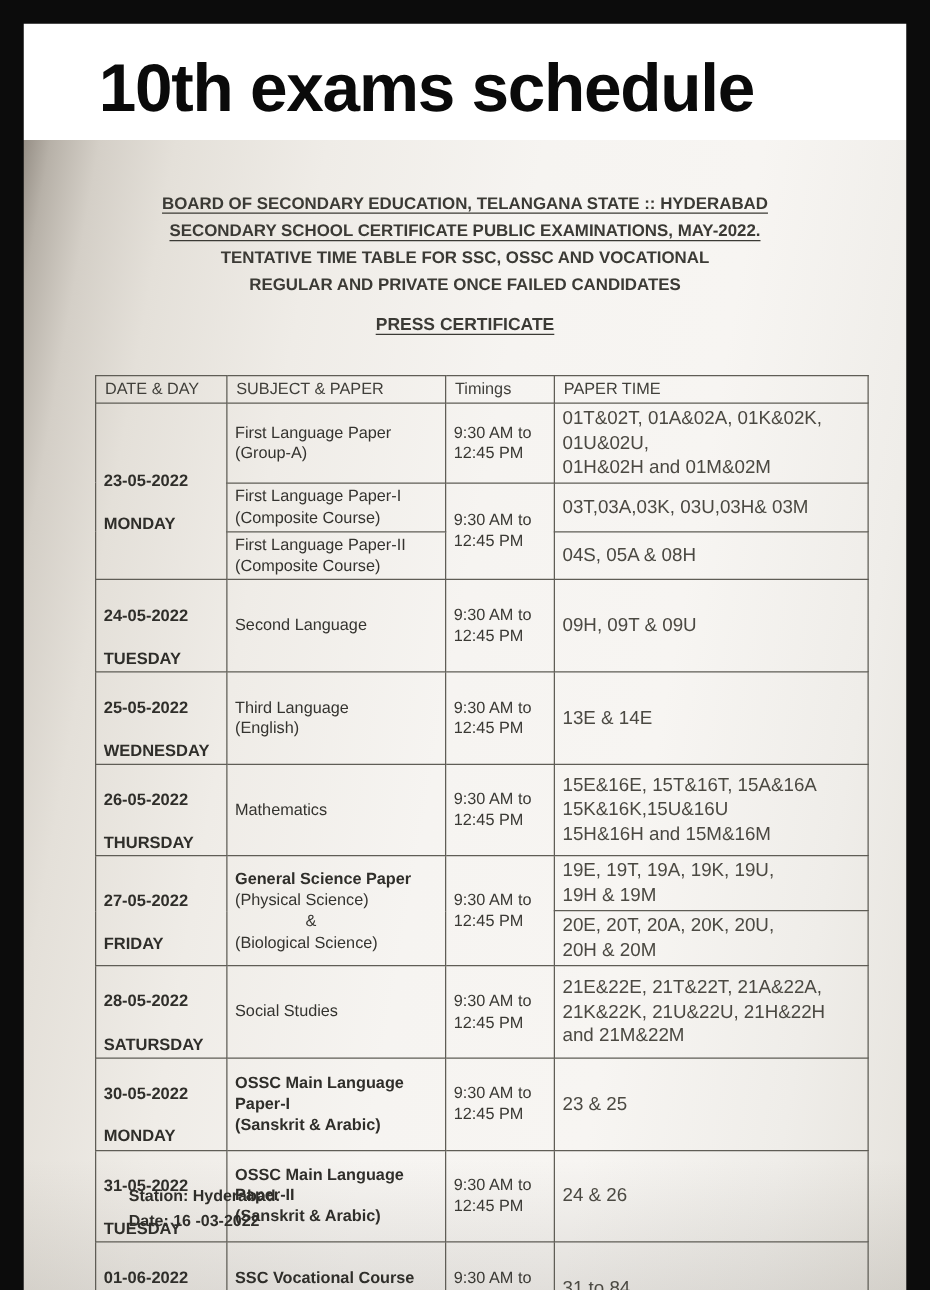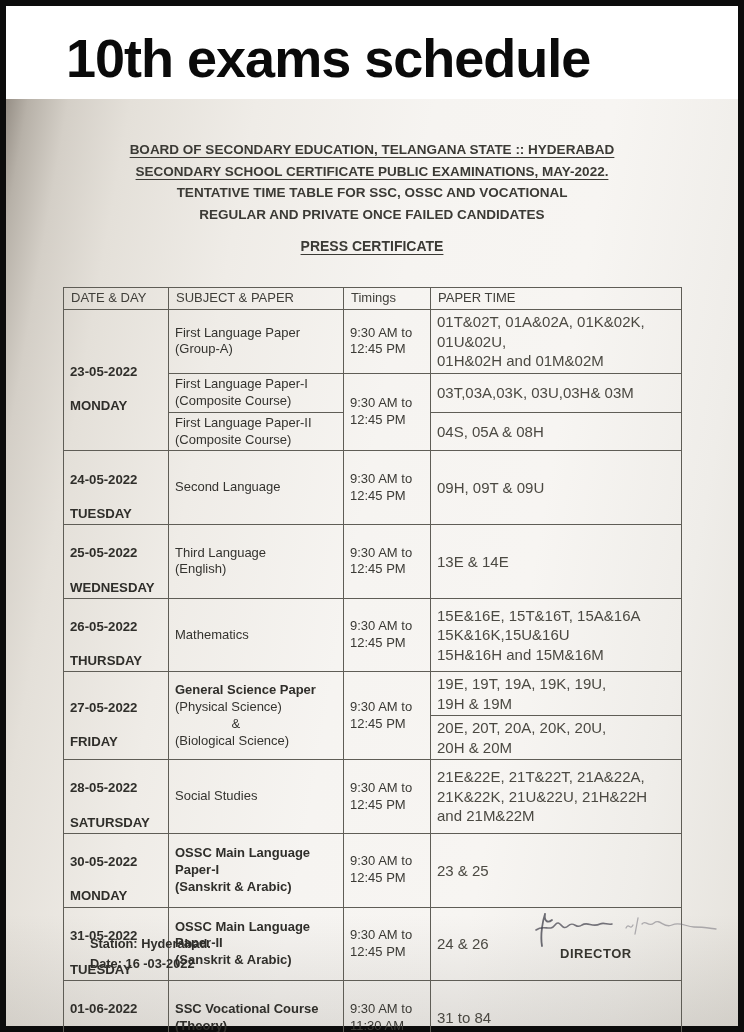--- a/index.html
+++ b/index.html
@@ -2,21 +2,21 @@
 <html><head>
 <meta charset="utf-8">
 <style>
   * { margin: 0; padding: 0; box-sizing: border-box; }
   html, body { background: #222; }
   body { font-family: "Liberation Sans", sans-serif; }
 
   .frame {
     width: 744px; height: 1032px;
     background: #0c0c0c;
-    padding: 6px;
+    padding: 19px;
     position: relative;
     overflow: hidden;
   }
 
   .banner {
     height: 93px;
     background: #ffffff;
     display: flex;
     align-items: center;
     padding-left: 60px;
@@ -307,25 +307,15 @@
         <td class="codes-cell pre">31 to 84</td>
       </tr>
     </tbody>
       </table>
 
     <div class="footer-left">
       <div>Station: Hyderabad.</div>
       <div>Date: 16 -03-2022</div>
     </div>
 
-    <div class="sig-block">
-      <svg width="200" height="60" viewBox="0 0 200 60">
-        <g fill="none" stroke-linecap="round">
-          <path d="M16,42 C14,30 17,16 19,10 M19,10 C18,16 21,20 26,16" stroke="#3e3d48" stroke-width="1.8" opacity="0.75"></path>
-          <path d="M10,26 C18,20 24,28 29,21 C34,14 36,28 42,22 C48,16 50,26 56,21 C62,17 66,24 74,20 C78,18 81,21 86,20" stroke="#3e3d48" stroke-width="1.6" opacity="0.7"></path>
-          <path d="M100,24 C103,18 104,27 107,21 M112,14 L109,30 M116,20 C120,15 122,24 128,19 C134,14 138,25 146,21 C154,17 160,23 168,23 C176,23 182,24 190,25" stroke="#6b6a74" stroke-width="1.3" opacity="0.5"></path>
-        </g>
-      </svg>
-      <div class="director-label">DIRECTOR</div>
-    </div>
 
   </div>
 </div>
 
 </body></html>

